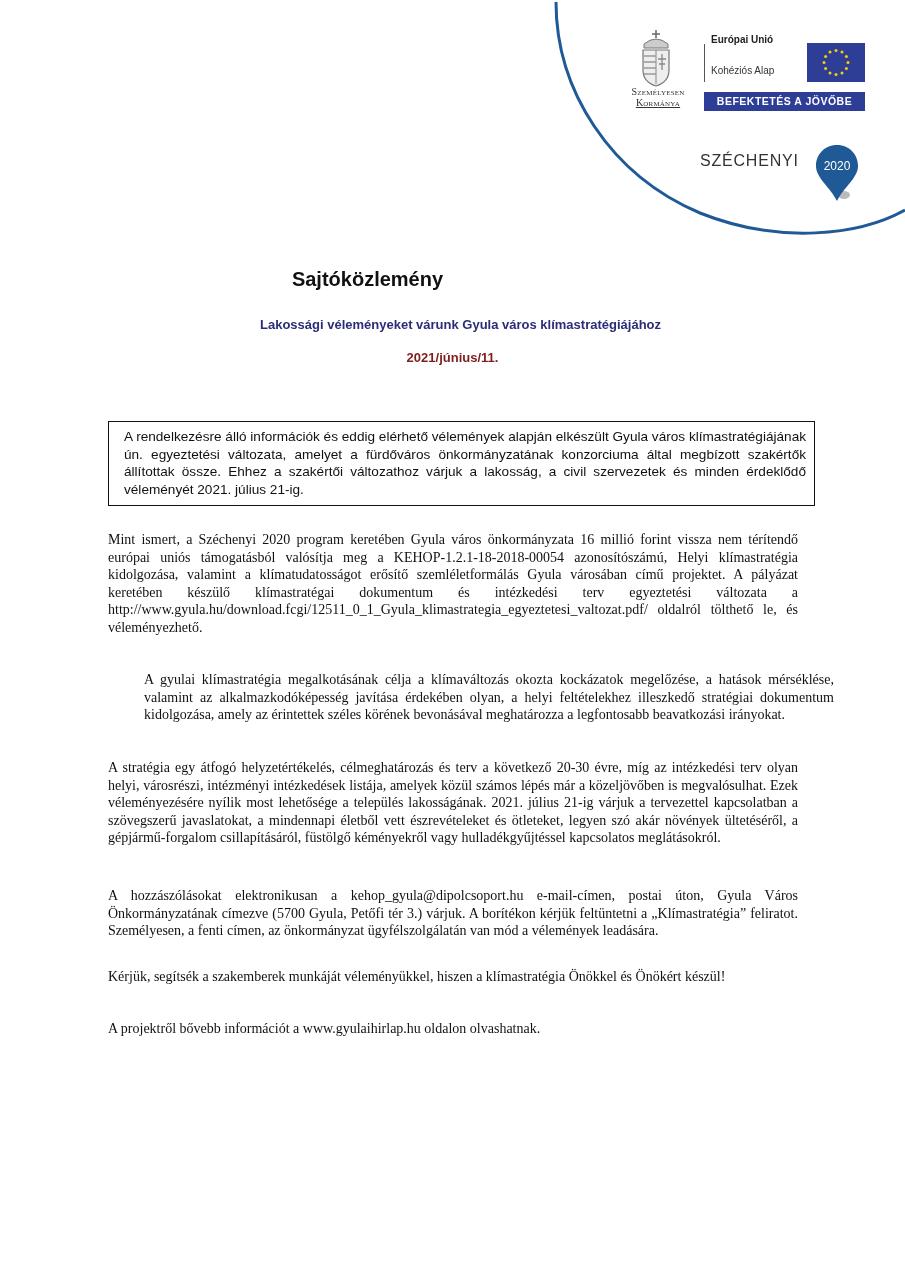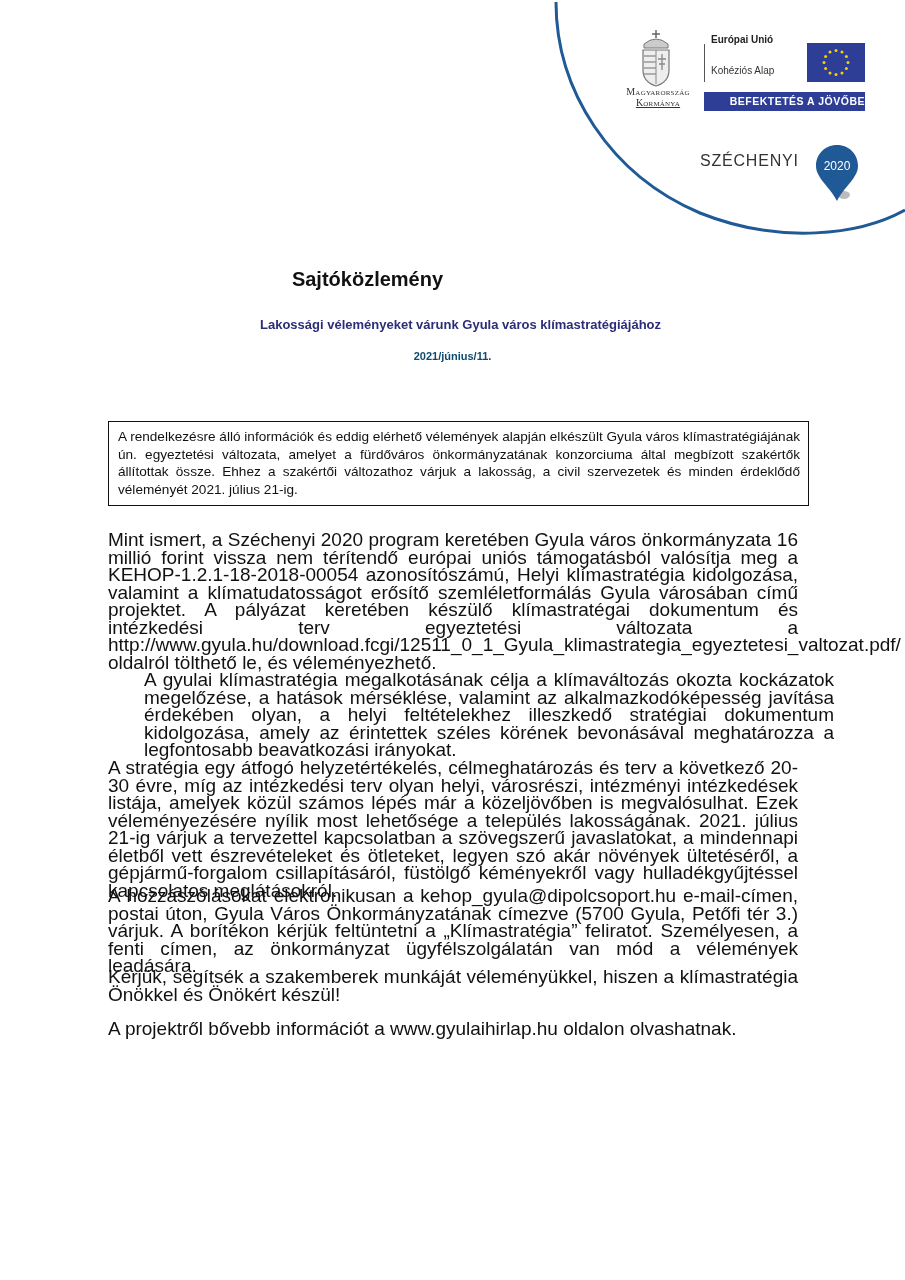--- a/index.html
+++ b/index.html
@@ -4,28 +4,28 @@
 <style>
   html, body { margin:0; padding:0; background:#ffffff; }
   body { width:905px; height:1280px; position:relative; overflow:hidden; font-family:"Liberation Sans", sans-serif; color:#111; }
   .arc { position:absolute; left:0; top:0; width:905px; height:260px; }
   .coat { position:absolute; left:636px; top:30px; width:40px; height:58px; }
   .gov-text { position:absolute; left:612px; top:86px; width:92px; text-align:center; font-family:"Liberation Serif", serif; font-size:10px; line-height:11px; color:#333; letter-spacing:0.2px; }
   .divider { position:absolute; left:704px; top:44px; width:1px; height:38px; background:#555; }
   .eu-title { position:absolute; left:711px; top:34px; font-size:10px; font-weight:bold; color:#222; }
   .eu-sub { position:absolute; left:711px; top:65px; font-size:10px; color:#333;text-align:center; }
   .eu-flag { position:absolute; left:807px; top:43px; width:58px; height:39px; background:#2e3d96; }
-  .invest { position:absolute; left:704px; top:92px; width:161px; height:19px; background:#2e3d96; color:#fff; font-size:10.5px; font-weight:bold; line-height:19px; text-align:right; letter-spacing:0.5px; }
+  .invest { position:absolute; left:704px; top:92px; width:161px; height:19px; background:#2e3d96; color:#fff; font-size:10.5px; font-weight:bold; line-height:19px; text-align:center; letter-spacing:0.5px; }
   .szech { position:absolute; left:700px; top:152px; font-size:16px; font-weight:normal; color:#333; letter-spacing:0.8px; }
   .pin { position:absolute; left:814px; top:143px; width:46px; height:60px; }
   .title { position:absolute; left:0; top:268px; width:735px; text-align:center; font-size:20px; font-weight:bold; color:#111; }
   .subtitle { position:absolute; left:8px; top:317px; width:905px; text-align:center; font-size:13px; font-weight:bold; color:#2b2d78; }
-  .date { position:absolute; left:0; top:350px; width:905px; text-align:center; font-size:11px; font-weight:bold; color:#0c4a6e; }
-  .boxed { position:absolute; left:108px; top:421px; width:682px; padding:6px 8px 7px 9px; border:1.5px solid #111; font-size:13.6px; line-height:17.5px; text-align:justify; }
-  .para { position:absolute; left:108px; width:690px; font-size:19px; line-height:17.5px; text-align:justify; }
+  .date { position:absolute; left:0; top:350px; width:905px; text-align:center; font-size:13px; font-weight:bold; color:#7f1d1d; }
+  .boxed { position:absolute; left:108px; top:421px; width:682px; padding:6px 8px 7px 15px; border:1.5px solid #111; font-size:13.6px; line-height:17.5px; text-align:justify; }
+  .para { position:absolute; left:108px; width:690px; font-size:14px; line-height:17.5px; text-align:justify;font-family:Liberation Serif, serif; }
   .para.last { text-align-last:left; }
 </style>
 </head>
 <body>
 
 <svg class="arc" viewBox="0 0 905 260">
   <path d="M556 2 C 556 90, 610 175, 700 213 C 780 245, 860 235, 905 210" fill="none" stroke="#1f5a96" stroke-width="3"></path>
 </svg>
 
 <svg class="coat" viewBox="0 0 40 58">
@@ -34,21 +34,21 @@
   <path d="M8 14 Q20 4 32 14 L32 18 L8 18 Z" fill="#ccc" stroke="#777" stroke-width="1"></path>
   <path d="M7 20 L33 20 L33 40 Q33 52 20 56 Q7 52 7 40 Z" fill="#eee" stroke="#777" stroke-width="1.2"></path>
   <line x1="20" y1="20" x2="20" y2="54" stroke="#888" stroke-width="1"></line>
   <line x1="8" y1="26" x2="20" y2="26" stroke="#999" stroke-width="1.5"></line>
   <line x1="8" y1="32" x2="20" y2="32" stroke="#999" stroke-width="1.5"></line>
   <line x1="8" y1="38" x2="20" y2="38" stroke="#999" stroke-width="1.5"></line>
   <line x1="8" y1="44" x2="20" y2="44" stroke="#999" stroke-width="1.5"></line>
   <path d="M26 24 L26 40 M22 29 L30 29 M23 34 L29 34" stroke="#888" stroke-width="1.3"></path>
 </svg>
 <div class="gov-text">
-  <div style="font-variant:small-caps;">Magyarország</div>
+  <div style="font-variant:small-caps;">Személyesen</div>
   <div style="font-variant:small-caps;text-decoration:underline;">Kormánya</div>
 </div>
 
 <div class="divider"></div>
 <div class="eu-title">Európai Unió</div>
 <div class="eu-sub">Kohéziós Alap</div>
 
 <svg class="eu-flag" viewBox="0 0 58 39">
   <rect width="58" height="39" fill="#2e3d96"></rect>
   <g id="stars" fill="#f5d200">

